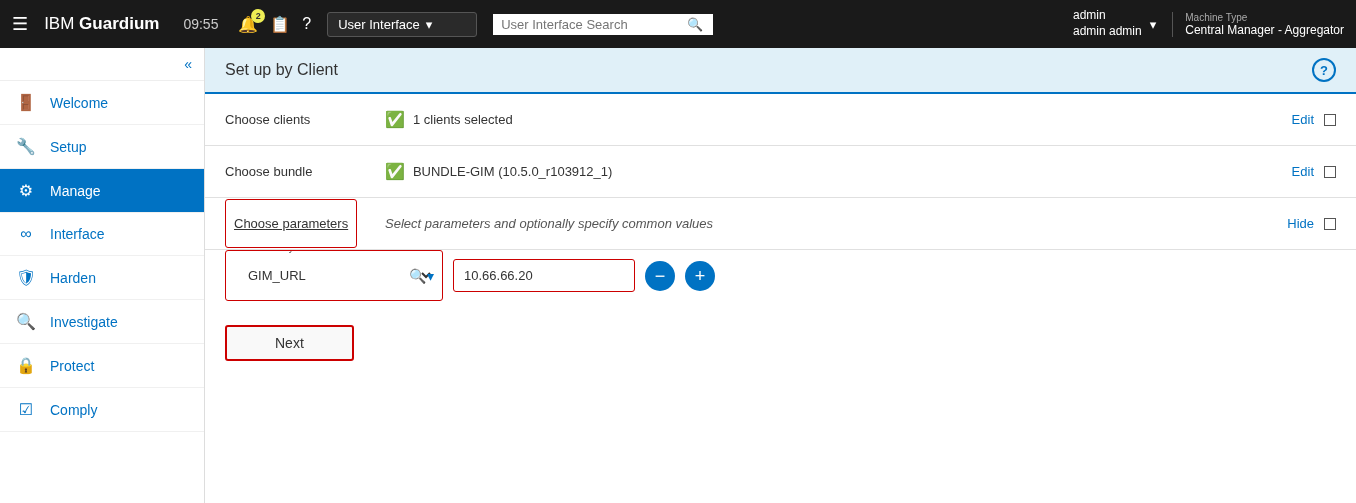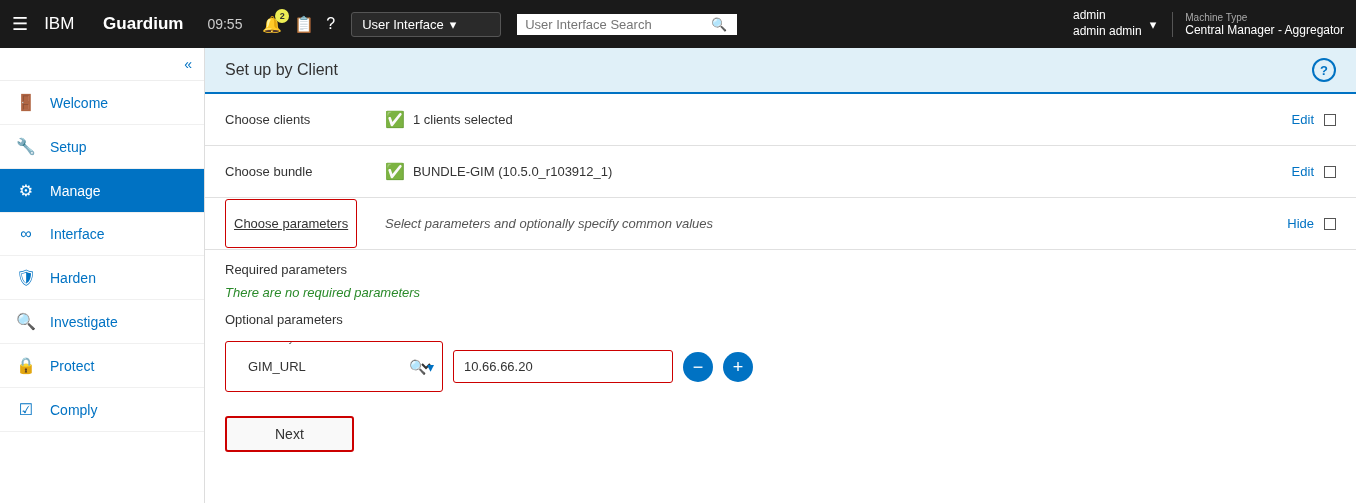--- a/index.html
+++ b/index.html
@@ -19,21 +19,21 @@
       font-size: 18px;
       cursor: pointer;
       color: #fff;
     }
     .top-nav-brand {
       font-size: 17px;
       font-weight: 300;
       color: #fff;
       white-space: nowrap;
     }
-    .top-nav-brand strong { font-weight: 700; margin-left: 24px; }
+    .top-nav-brand strong { font-weight: 700; }
     .top-nav-time {
       font-size: 14px;
       color: #ccc;
       margin-left: 8px;
     }
     .top-nav-icons {
       display: flex;
       align-items: center;
       gap: 12px;
       margin-left: 4px;
@@ -303,21 +303,21 @@
       color: #0072c3;
       font-size: 14px;
       pointer-events: none;
     }
     .param-value-input {
       border: 1.5px solid #c00;
       border-radius: 3px;
       padding: 8px 10px;
       font-size: 13px;
       color: #333;
-      width: 220px;
+      width: 182px;
       outline: none;
     }
     .param-btn-circle {
       width: 30px;
       height: 30px;
       border-radius: 50%;
       background: #0072c3;
       color: #fff;
       border: none;
       font-size: 18px;
@@ -481,25 +481,20 @@
       </div>
       <div class="form-row-value">
         <span class="form-row-italic">Select parameters and optionally specify common values</span>
       </div>
       <div class="form-row-action">
         <span>Hide</span>
         <span class="hide-box"></span>
       </div>
     </div>
 
-    <div class="params-section">
-      <div class="params-section-title">Required parameters</div>
-      <div class="params-no-required">There are no required parameters</div>
-      <div class="params-optional-title">Optional parameters</div>
-    </div>
 
     <div class="param-input-row">
       <div class="param-select-wrapper">
         <span class="param-select-label">Guardium system IP address</span>
         <select class="param-select">
           <option>GIM_URL</option>
         </select>
         <span class="param-select-icon">🔍▾</span>
       </div>
 

